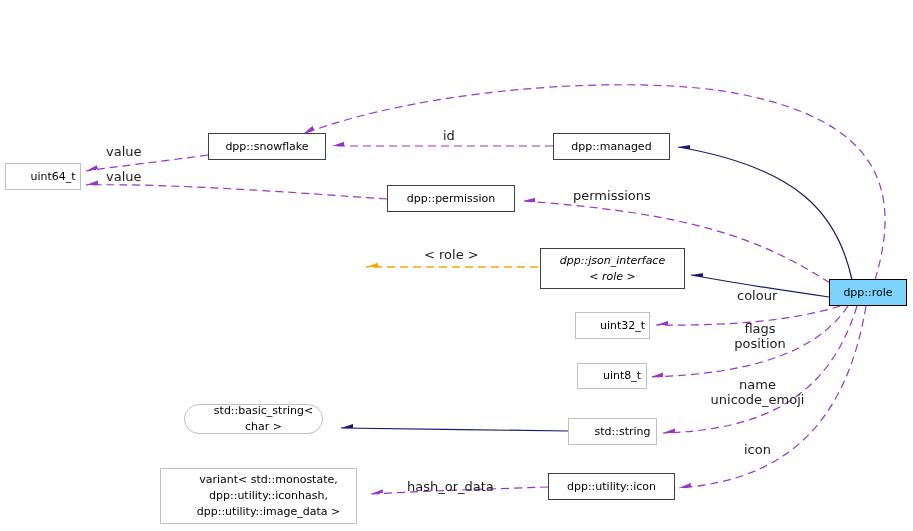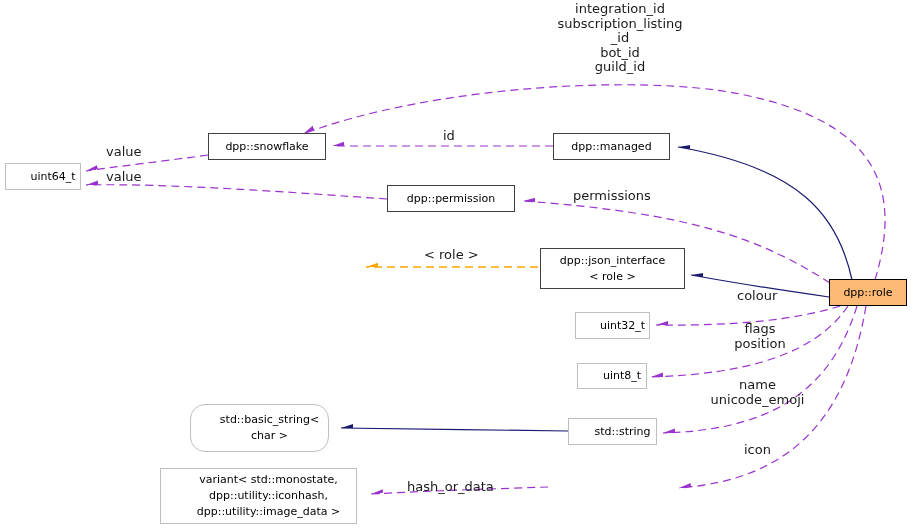--- a/index.html
+++ b/index.html
@@ -9,38 +9,38 @@
     overflow:hidden;
   }
   #edges{position:absolute;left:0;top:0;width:913px;height:531px;}
   .node{
     position:absolute;box-sizing:border-box;background:#ffffff;
     border:1px solid #404040;display:flex;align-items:center;justify-content:center;
     font-size:11px;line-height:16px;color:#000;text-align:center;
     white-space:pre-line;padding:1px 4px;
   }
   .k-external{border-color:#bfbfbf;padding-left:24px;}
-  .k-focus{background:#fdba74;border-color:#000000;}
+  .k-focus{background:#7dd3fc;border-color:#000000;}
   .elabel{
     position:absolute;font-size:13px;line-height:14.5px;color:#1a1a1a;
     white-space:pre-line;
   }
   .center{text-align:center;}
 
   
   .n-uint64      {left:5px;   top:163px; width:76px;  height:27px;}
   .n-snowflake   {left:208px; top:133px; width:118px; height:27px;}
   .n-managed     {left:553px; top:133px; width:117px; height:27px;}
   .n-permission  {left:387px; top:185px; width:128px; height:27px;}
   .n-jsonT       {left:175px; top:254px; width:183px; height:27px;}
-  .n-jsonRole    {left:540px; top:248px; width:145px; height:41px;}
+  .n-jsonRole    {left:540px; top:248px; width:145px; height:41px;font-style:italic;}
   .n-role        {left:829px; top:279px; width:78px;  height:27px;}
   .n-uint32      {left:575px; top:312px; width:75px;  height:27px;}
   .n-uint8       {left:577px; top:363px; width:70px;  height:26px;}
-  .n-basicString {left:190px; top:404px; width:139px; height:48px;border-radius:15px;}
+  .n-basicString {left:184px; top:404px; width:139px; height:30px;border-radius:15px;}
   .n-stdString   {left:568px; top:418px; width:89px;  height:27px;}
   .n-variant     {left:160px; top:468px; width:197px; height:56px;}
   .n-utilIcon    {left:548px; top:473px; width:127px; height:27px;}
 
   
   .l-ids         {left:500px; top:2px;   width:240px;}
   .l-value1      {left:106px; top:145px;}
   .l-value2      {left:106px; top:170px;}
   .l-id          {left:443px; top:129px;}
   .l-permissions {left:573px; top:189px;}
@@ -95,26 +95,22 @@
 &lt; role &gt;</div>
   <div class="node k-focus n-role">dpp::role</div>
   <div class="node k-external n-uint32">uint32_t</div>
   <div class="node k-external n-uint8">uint8_t</div>
   <div class="node k-external n-basicString">std::basic_string&lt;
 char &gt;</div>
   <div class="node k-external n-stdString">std::string</div>
   <div class="node k-external n-variant">variant&lt; std::monostate,
 dpp::utility::iconhash,
 dpp::utility::image_data &gt;</div>
+  <div class="node n-utilIcon">dpp::utility::icon</div>
 
-  <div class="elabel center l-ids">integration_id
-subscription_listing
-_id
-bot_id
-guild_id</div>
   <div class="elabel l-value1">value</div>
   <div class="elabel l-value2">value</div>
   <div class="elabel l-id">id</div>
   <div class="elabel l-permissions">permissions</div>
   <div class="elabel l-roleTmpl">&lt; role &gt;</div>
   <div class="elabel l-colour">colour</div>
   <div class="elabel center l-flags">flags
 position</div>
   <div class="elabel center l-name">name
 unicode_emoji</div>

